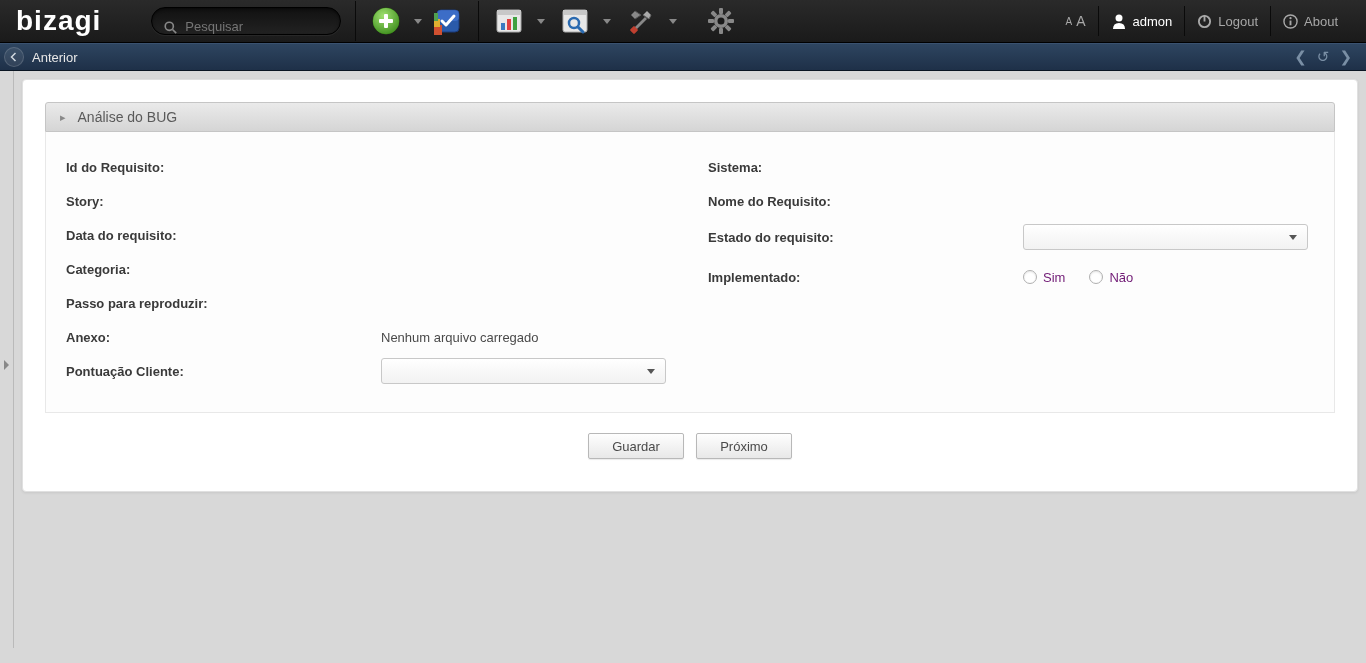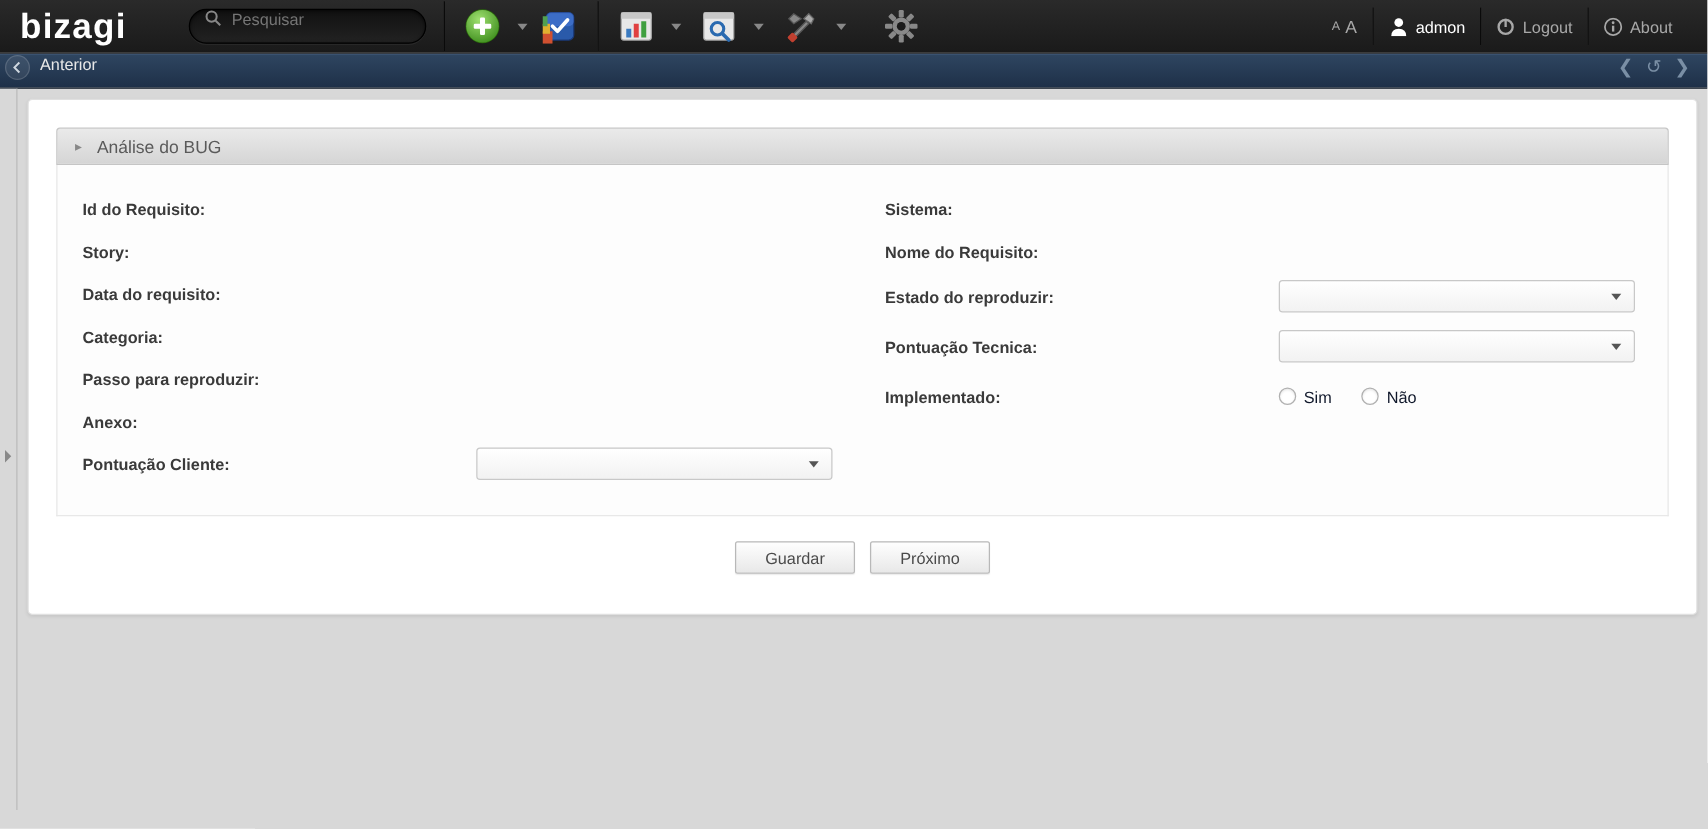--- a/index.html
+++ b/index.html
@@ -27,21 +27,21 @@
   font-family: Arial, sans-serif;
   margin-right: 50px;
 }
 .search-box {
   background: linear-gradient(to bottom, #111, #222);
   border: 1px solid #000;
   border-radius: 15px;
   height: 28px;
   width: 190px;
   display: flex;
-  align-items: flex-start;
+  align-items: flex-end;
   padding: 0 12px;
   box-shadow: inset 0 1px 3px rgba(0,0,0,0.6), 0 1px 0 rgba(255,255,255,0.05);
 }
 .search-box svg { margin-right: 8px; flex-shrink: 0; }
 .search-box input {
   background: transparent;
   border: none;
   color: #888;
   font-size: 13px;
   outline: none;
@@ -82,21 +82,21 @@
   height: 40px;
   cursor: pointer;
   gap: 6px;
 }
 .right-sep { width:1px; height:30px; background:#3a3a3a; border-left:1px solid #0a0a0a; }
 
 .breadcrumb {
   height: 28px;
   background: linear-gradient(to bottom, #2e4560, #1e3048);
   display: flex;
-  align-items: flex-start;
+  align-items: center;
   color: #e8e8e8;
   font-size: 13px;
   padding: 0 4px;
   border-top: 1px solid #3a5270;
   border-bottom: 1px solid #0a1522;
 }
 .bc-back {
   width: 20px; height: 20px;
   border-radius: 50%;
   background: rgba(255,255,255,0.08);
@@ -190,21 +190,21 @@
   cursor:pointer;
   max-width: 285px;
 }
 .select .caret {
   width:0;height:0;
   border-left:4px solid transparent;
   border-right:4px solid transparent;
   border-top:5px solid #555;
 }
 .radio-group { display:flex; gap:24px; align-items:center; }
-.radio-group label { display:flex; align-items:center; gap:6px; color:#0f172a; font-size:13px; cursor:pointer;justify-content:center;}
+.radio-group label { display:flex; align-items:center; gap:6px; color:#701a75; font-size:13px; cursor:pointer;justify-content:center;}
 .radio-circle{
   width:14px;height:14px;border-radius:50%;
   border:1px solid #b0b0b0; background:#fff;
   box-shadow: inset 0 1px 2px rgba(0,0,0,0.1);
 }
 .button-bar {
   display:flex;
   justify-content:center;
   gap: 12px;
   padding: 20px 0 10px;
@@ -395,44 +395,39 @@
             <div class="field-label">Data do requisito:</div>
           </div>
           <div class="field-row">
             <div class="field-label">Categoria:</div>
           </div>
           <div class="field-row">
             <div class="field-label">Passo para reproduzir:</div>
           </div>
           <div class="field-row">
             <div class="field-label">Anexo:</div>
+            <div class="field-value">Nenhum arquivo carregado</div>
           </div>
           <div class="field-row">
             <div class="field-label">Pontuação Cliente:</div>
             <div class="select">
                 <div class="caret"></div>
               </div>
           </div>
         </div>
 
         <div class="col">
           <div class="field-row">
             <div class="field-label-r">Sistema:</div>
           </div>
           <div class="field-row">
             <div class="field-label-r">Nome do Requisito:</div>
           </div>
           <div class="field-row" style="margin-top:2px">
-            <div class="field-label-r">Estado do reproduzir:</div>
-            <div class="select">
-                <div class="caret"></div>
-              </div>
-          </div>
-          <div class="field-row" style="margin-top:6px">
-            <div class="field-label-r">Pontuação Tecnica:</div>
+            <div class="field-label-r">Estado do requisito:</div>
             <div class="select">
                 <div class="caret"></div>
               </div>
           </div>
           <div class="field-row" style="margin-top:6px">
             <div class="field-label-r">Implementado:</div>
             <div class="radio-group">
               <label>
                   <span class="radio-circle"></span>
                   <span>Sim</span>

